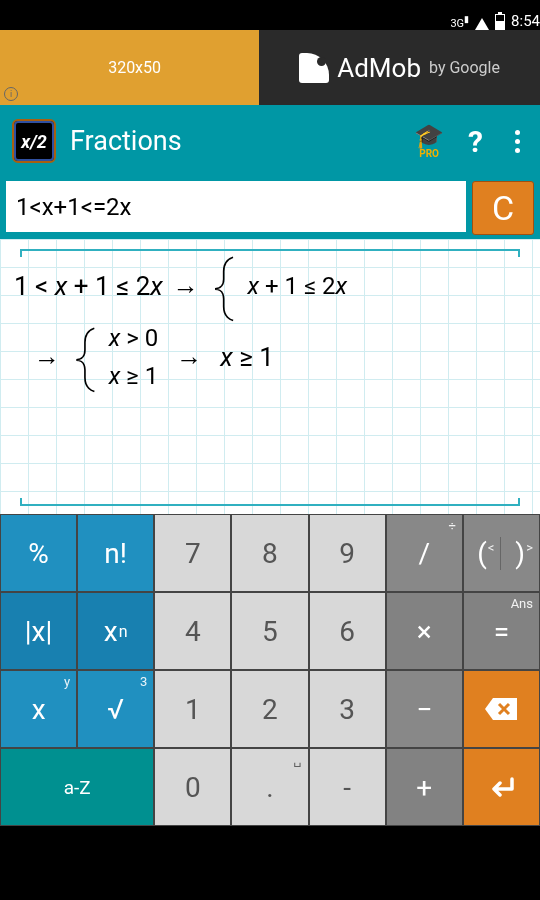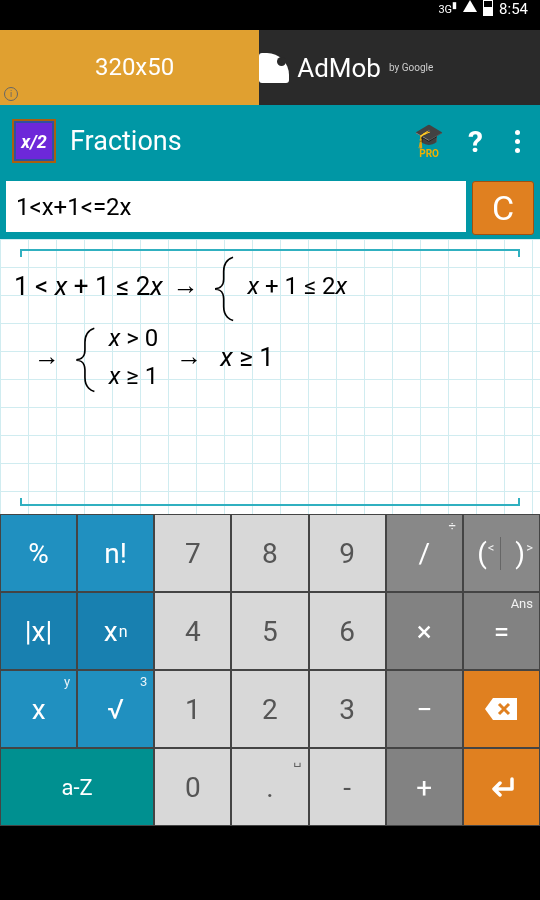--- a/index.html
+++ b/index.html
@@ -1,37 +1,37 @@
 <!DOCTYPE html>
 <html><head>
 <meta charset="utf-8">
 <style>
 *{margin:0;padding:0;box-sizing:border-box;font-family:Roboto,Arial,sans-serif}
 html,body{width:540px;height:900px;overflow:hidden;background:#000}
 
 
-.status{height:30px;background:#000;color:#fff;display:flex;justify-content:flex-end;align-items:flex-start;padding:0 12px;font-size:15px;gap:6px}
+.status{height:30px;background:#000;color:#fff;display:flex;justify-content:flex-end;align-items:flex-end;padding:0 0;font-size:15px;gap:6px}
 .status .tri{width:0;height:0;border-left:7px solid transparent;border-right:7px solid transparent;border-bottom:12px solid #fff}
 .status .bat{width:10px;height:16px;border:1px solid #fff;position:relative}
 .status .bat::before{content:"";position:absolute;top:-3px;left:2px;width:4px;height:2px;background:#fff}
 .status .bat::after{content:"";position:absolute;bottom:0;left:0;right:0;height:60%;background:#fff}
 .status .sup{font-size:9px;vertical-align:super}
 
 
 .ad{height:75px;background:linear-gradient(90deg,#e0a030 0%,#e0a030 48%,#2a2a2a 48%,#2a2a2a 100%);display:flex;align-items:center;color:#fff;position:relative}
-.ad-left{width:48%;display:flex;align-items:center;justify-content:center;line-height:1.1;font-size:24px;padding-left:10px}
-.ad-right{flex:1;display:flex;align-items:center;font-size:26px;gap:8px}
-.ad-right small{font-size:10px;color:#ccc}
+.ad-left{width:48%;display:flex;align-items:center;justify-content:center;line-height:1.1;font-size:16px;padding-left:10px}
+.ad-right{flex:1;display:flex;align-items:center;justify-content:center;font-size:26px;gap:8px}
+.ad-right small{font-size:16px;color:#ccc}
 .ad-logo{width:30px;height:30px;background:#fff;border-radius:3px 22px 3px 3px;position:relative}
 .ad-logo::after{content:"";position:absolute;right:3px;top:4px;width:9px;height:9px;background:#2a2a2a;border-radius:50%}
 .ad-info{position:absolute;left:4px;bottom:4px;width:14px;height:14px;border:1px solid #666;border-radius:50%;font-size:9px;color:#666;text-align:center;line-height:12px}
 
 
 .bar{height:72px;background:#0097a5;display:flex;align-items:center;padding:0 12px;gap:14px}
-.app-icon{width:44px;height:44px;background:#6d28d9;border-radius:0;display:flex;align-items:center;justify-content:center;color:#fff;font-weight:bold;font-style:italic;font-size:18px;border:2px solid #a86010;box-shadow:inset 0 0 0 2px #3050a0}
+.app-icon{width:44px;height:44px;background:#000000;border-radius:6px;display:flex;align-items:center;justify-content:center;color:#fff;font-weight:bold;font-style:italic;font-size:18px;border:2px solid #a86010;box-shadow:inset 0 0 0 2px #3050a0}
 .bar h1{color:#fff;font-size:27px;font-weight:400;flex:1}
 .pro{display:flex;flex-direction:column;align-items:center;color:#f0b000;font-size:10px;font-weight:bold}
 .cap{font-size:24px;line-height:1}
 .qm{color:#fff;font-size:30px;font-weight:bold;padding:0 10px}
 .dots{display:flex;flex-direction:column;gap:4px;padding:0 8px}
 .dots span{width:5px;height:5px;background:#fff;border-radius:50%}
 
 
 .inrow{height:62px;background:#0097a5;display:flex;align-items:stretch;padding:4px 6px;gap:6px}
 .inp{flex:1;background:#fff;border:none;font-size:24px;padding:0 10px;border-bottom:3px solid #0097a5;outline:none}
@@ -180,21 +180,21 @@
 <button class="k num">2</button>
 <button class="k num">3</button>
 <button class="k gry">−</button>
 <button class="k org bksp">
  <svg viewBox="0 0 36 26">
         <path d="M10 2 L34 2 L34 24 L10 24 L2 13 Z" fill="#fff"></path>
         <path d="M16 8 L26 18 M26 8 L16 18" stroke="#e08020" stroke-width="3"></path>
       </svg>
 </button>
 
-<button class="k teal" style="grid-column:span 2;font-size:22px">a-Z</button>
+<button class="k teal" style="grid-column:span 2;font-size:19px">a-Z</button>
 <button class="k num">0</button>
 <button class="k num">
       <span>.</span>
       <span class="sup">␣</span>
     </button>
 <button class="k num">-</button>
 <button class="k gry2">+</button>
 <button class="k org enter">
  <svg viewBox="0 0 30 24">
         <path d="M26 4 L26 14 L8 14 M8 14 L14 8 M8 14 L14 20" stroke="#fff" stroke-width="3.5" fill="none" stroke-linecap="round" stroke-linejoin="round"></path>

